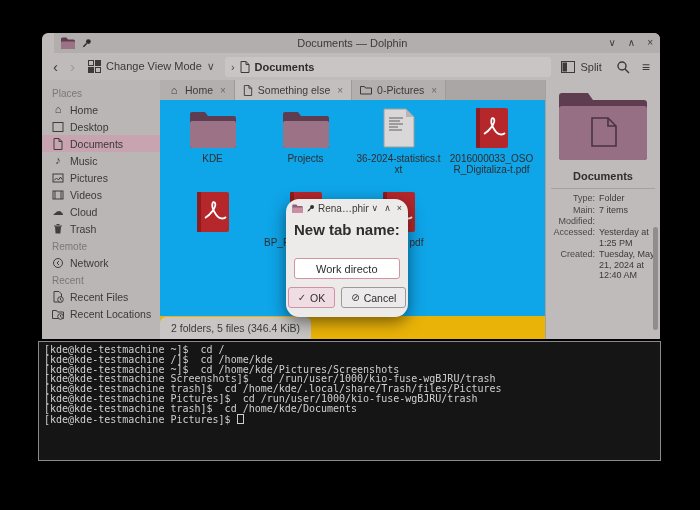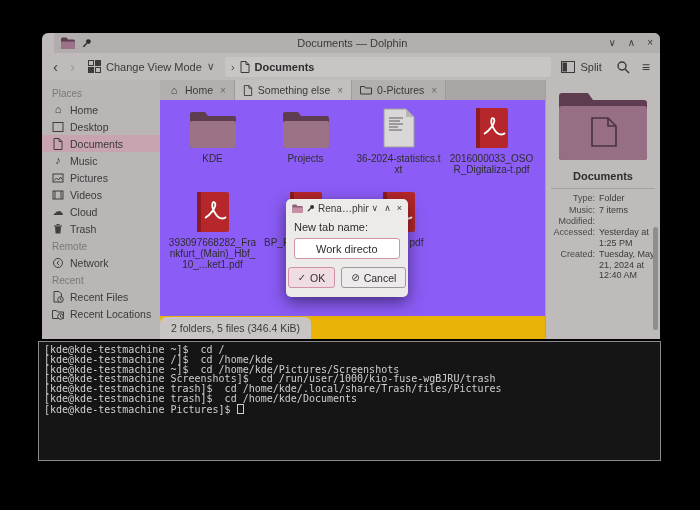--- a/index.html
+++ b/index.html
@@ -11,42 +11,42 @@
   .titlebar{height:20px;background:#b2aeae;display:flex;align-items:center;padding:0 7px;flex:0 0 auto;margin-left:12px;}
   .titlebar .title{flex:1;text-align:center;font-size:11px;color:#3b3939;}
   .win-controls{display:flex;gap:12px;align-items:center;}
   .win-controls span{font-size:10px;color:#3b3939;cursor:default;line-height:1;}
   .mini-ico{width:14px;height:12px;margin-right:6px;}
   .pin{width:11px;height:11px;margin-right:4px;}
   
   .toolbar{height:27px;background:#bfbbbb;display:flex;align-items:center;padding:0 8px;gap:6px;flex:0 0 auto;}
   .nav-btn{font-size:15px;color:#3b3939;line-height:1;padding:0 3px;}
   .nav-btn.disabled{color:#9b9797;}
-  .tool-btn{display:flex;align-items:center;gap:5px;font-size:11px;color:#3b3939;padding:2px 4px;}
+  .tool-btn{display:flex;gap:5px;font-size:11px;color:#3b3939;padding:2px 4px;}
   .locbar{flex:1;height:20px;background:#c9c5c5;border-radius:3px;display:flex;align-items:center;
           padding:0 6px;gap:5px;font-size:11px;color:#2f2d2d;}
   .locbar b{font-weight:bold;}
   .chev{color:#4a4848;font-size:11px;}
   .hamburger{font-size:14px;color:#3b3939;padding:0 2px;}
   
   .main{flex:1;display:flex;min-height:0;}
   .sidebar{width:118px;background:#bab6b6;padding-top:4px;box-sizing:border-box;overflow:hidden;}
   .sec-title{font-size:10px;color:#7b7777;padding:4px 0 2px 10px;}
   .side-item{display:flex;align-items:center;gap:6px;height:17px;padding-left:10px;font-size:10.5px;color:#3b3939;}
   .side-item.selected{background:#c8a4b0;}
   .side-item svg{flex:0 0 auto;}
   .glyph-ico{width:12px;text-align:center;font-size:11px;color:#403d3d;line-height:1;}
   
   .center{flex:1;display:flex;flex-direction:column;min-width:0;}
   .tabbar{height:20px;background:#aaa6a6;display:flex;align-items:flex-end;flex:0 0 auto;}
   .tab{display:flex;align-items:center;gap:5px;height:20px;padding:0 8px;font-size:10.5px;color:#3b3939;
        background:#b3afaf;border-right:1px solid #9e9a9a;box-sizing:border-box;}
   .tab.active{background:#c3bfbf;}
   .tab .x{font-size:10px;color:#6e6a6a;margin-left:2px;}
-  .view{flex:1;background:#8b5cf6;position:relative;overflow:hidden;}
+  .view{flex:1;background:#0ea5e9;position:relative;overflow:hidden;}
   .grid-row{position:absolute;left:6px;display:flex;}
   .grid-row.r1{top:2px;}
   .grid-row.r2{top:86px;}
   .cell{width:93px;display:flex;flex-direction:column;align-items:center;}
   .cell .icon-slot{height:46px;display:flex;align-items:flex-end;justify-content:center;}
   .cell .fname{margin-top:5px;font-size:10px;line-height:11px;color:#2f2d2d;text-align:center;
                max-width:88px;word-break:break-all;}
   .fname.shift-l{transform:translateX(-29px);}
   .fname.shift-r{transform:translateX(18px);}
   .statusbar{height:23px;background:#eab308;position:relative;flex:0 0 auto;}
@@ -56,28 +56,28 @@
   .infopanel{width:115px;background:#bfbbbb;border-left:1px solid #a5a1a1;box-sizing:border-box;
              display:flex;flex-direction:column;align-items:center;position:relative;overflow:hidden;}
   .preview{margin-top:10px;}
   .info-title{font-size:11px;font-weight:bold;color:#2f2d2d;margin-top:10px;}
   .info-table{border-top:1px solid #a5a1a1;margin-top:6px;padding-top:4px;width:104px;}
   .info-row{display:flex;margin-bottom:1px;}
   .info-label{width:44px;text-align:right;font-size:9px;color:#4a4747;padding-right:4px;flex:0 0 auto;}
   .info-value{flex:1;font-size:9px;color:#3b3939;line-height:10.5px;}
   .scrollthumb{position:absolute;right:2px;top:147px;width:5px;height:103px;background:#918d8d;border-radius:3px;}
   
-  .dialog{position:absolute;left:286px;top:199px;width:122px;background:#edeaea;border-radius:5px;
+  .dialog{position:absolute;left:286px;top:199px;width:122px;background:#edeaea;border-radius:13px;
           box-shadow:0 5px 16px rgba(0,0,0,.5);z-index:50;overflow:hidden;}
   .dlg-titlebar{height:18px;display:flex;align-items:center;padding:0 6px;gap:3px;}
   .dlg-title{flex:1;font-size:10px;color:#3b3939;white-space:nowrap;overflow:hidden;}
   .dlg-controls{display:flex;gap:6px;}
   .dlg-controls span{font-size:9px;color:#3b3939;line-height:1;}
   .dlg-body{padding:4px 8px 9px;}
-  .dlg-label{font-size:11px;color:#2f2d2d;margin-bottom:5px;}
+  .dlg-label{font-size:15px;color:#2f2d2d;margin-bottom:20px;font-weight:bold;}
   .dlg-input{width:100%;box-sizing:border-box;height:21px;background:#fff;border:1px solid #cf93a2;
              border-radius:3px;font-size:11px;color:#2f2d2d;padding:0 21px;
              font-family:"Liberation Sans",sans-serif;outline:none;}
   .dlg-btns{display:flex;gap:6px;margin-top:8px;justify-content:center;}
   .btn{height:21px;display:flex;align-items:center;gap:4px;font-size:10.5px;color:#2f2d2d;
        padding:0 9px;border-radius:3px;box-sizing:border-box;}
   .btn.ok{background:#f0dde3;border:1px solid #cf93a2;}
   .btn.cancel{background:#eceaea;border:1px solid #9d9999;}
   .btn .bico{font-size:10px;color:#3b3939;}
   
@@ -293,21 +293,20 @@
 
         <div class="grid-row r2">
           <div class="cell">
             <div class="icon-slot">
                 <svg width="32" height="40" viewBox="0 0 32 40">
               <rect x="0" y="0" width="32" height="40" rx="2" fill="#b5272b"></rect>
               <rect x="0" y="0" width="4" height="40" rx="1" fill="#8d1b1f"></rect>
               <path d="M8 26 c5-3 12-11 10-15 c-2-3-5 2 0 10 c4 7 9 6 11 4" fill="none" stroke="#fff" stroke-width="1.8"></path>
             </svg>
               </div>
-            <div class="fname">393097668282_Frankfurt_(Main)_Hbf_10_...ket1.pdf</div>
           </div>
           <div class="cell">
             <div class="icon-slot">
                 <svg width="32" height="40" viewBox="0 0 32 40">
               <rect x="0" y="0" width="32" height="40" rx="2" fill="#b5272b"></rect>
               <rect x="0" y="0" width="4" height="40" rx="1" fill="#8d1b1f"></rect>
               <path d="M8 26 c5-3 12-11 10-15 c-2-3-5 2 0 10 c4 7 9 6 11 4" fill="none" stroke="#fff" stroke-width="1.8"></path>
             </svg>
               </div>
             <div class="fname shift-l">BP_F</div>
@@ -337,21 +336,21 @@
         <path d="M33 28 h16 l8 8 v20 h-24z" fill="none" stroke="#4a3440" stroke-width="1.6"></path>
         <path d="M49 28 v8 h8" fill="none" stroke="#4a3440" stroke-width="1.6"></path>
       </svg>
       <div class="info-title">Documents</div>
       <div class="info-table">
         <div class="info-row">
           <div class="info-label">Type:</div>
           <div class="info-value">Folder</div>
         </div>
         <div class="info-row">
-          <div class="info-label">Music:</div>
+          <div class="info-label">Main:</div>
           <div class="info-value">7 items</div>
         </div>
         <div class="info-row">
           <div class="info-label">Modified:</div>
         </div>
         <div class="info-row">
           <div class="info-label">Accessed:</div>
           <div class="info-value">Yesterday at 1:25 PM</div>
         </div>
         <div class="info-row">
@@ -397,15 +396,16 @@
     </div>
   </div>
 </div>
 
 <div class="terminal">
   <div class="tline">[kde@kde-testmachine ~]$  cd /</div>
   <div class="tline">[kde@kde-testmachine /]$  cd /home/kde</div>
   <div class="tline">[kde@kde-testmachine ~]$  cd /home/kde/Pictures/Screenshots</div>
   <div class="tline">[kde@kde-testmachine Screenshots]$  cd /run/user/1000/kio-fuse-wgBJRU/trash</div>
   <div class="tline">[kde@kde-testmachine trash]$  cd /home/kde/.local/share/Trash/files/Pictures</div>
+  <div class="tline">[kde@kde-testmachine Pictures]$  cd /run/user/1000/kio-fuse-wgBJRU/trash</div>
   <div class="tline">[kde@kde-testmachine trash]$  cd /home/kde/Documents</div>
   <div class="tline"><span>[kde@kde-testmachine Pictures]$ </span><span class="cursor"></span></div>
 </div>
 
 </body></html>

